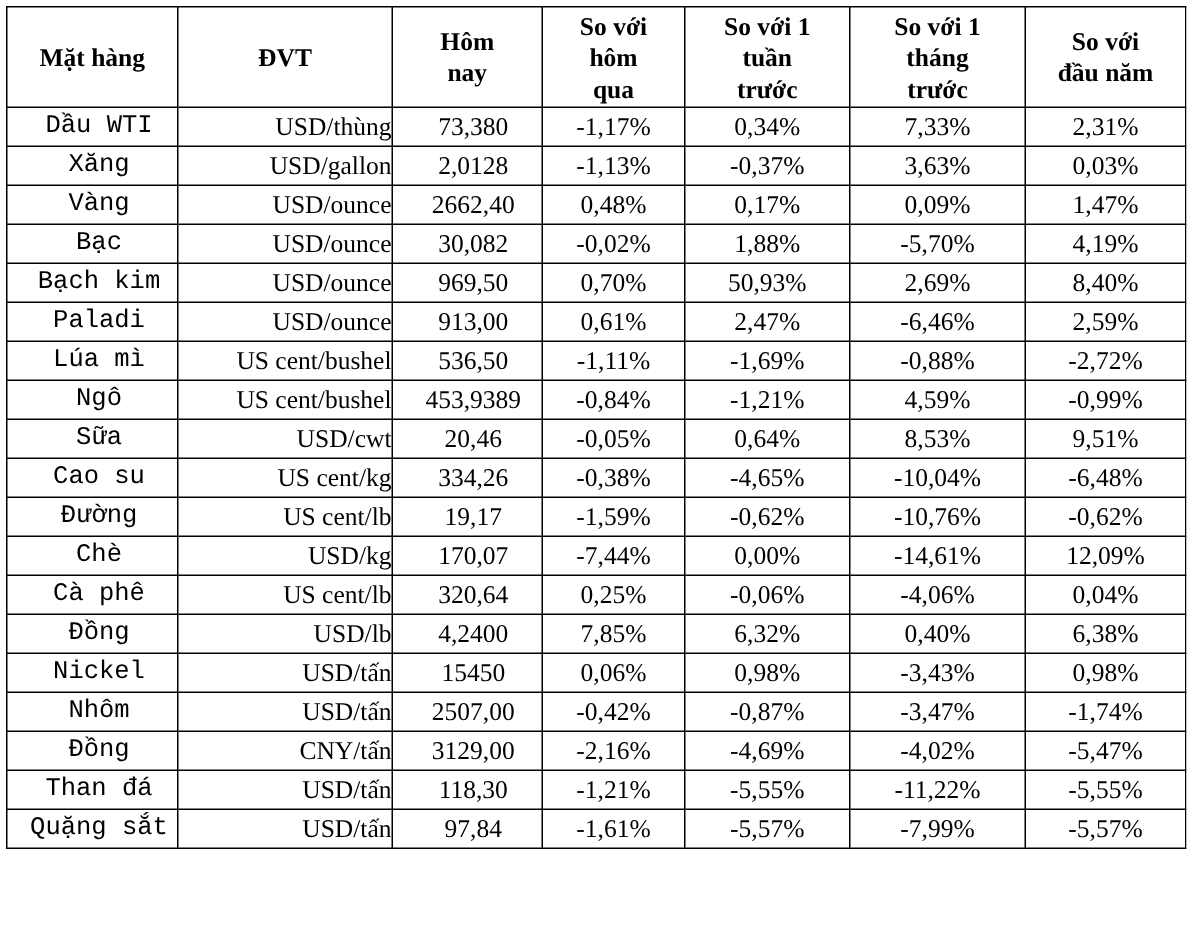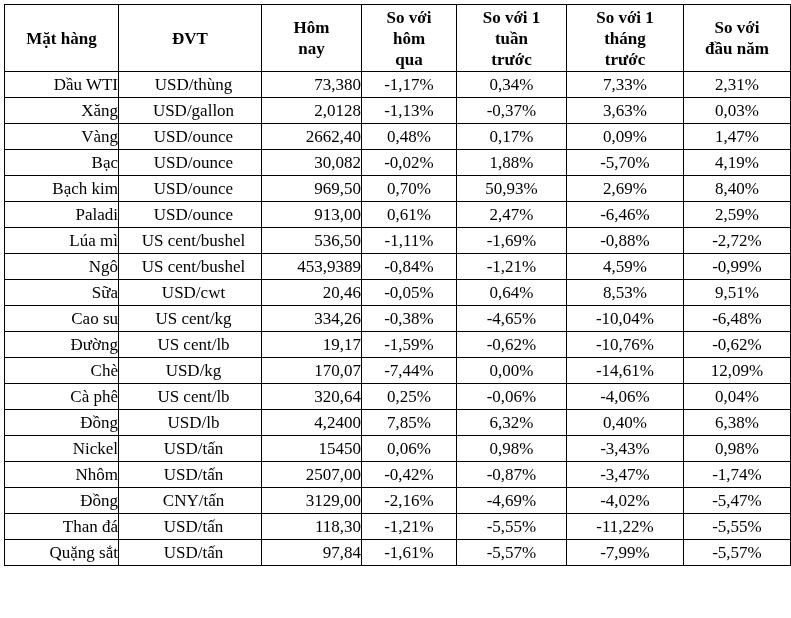--- a/index.html
+++ b/index.html
@@ -34,23 +34,23 @@
   }
   .price-table td {
     font-size: 17px;
     line-height: 24px;
     height: 25px;
     vertical-align: middle;
     padding: 0;
     white-space: nowrap;
   }
   
-  td.c0 { text-align: right; padding-left: 9px; }
-  td.c1 { text-align: center; padding-left: 7px; }
-  td.c2 { text-align: right; padding-left: 8px; }
+  td.c0 { text-align: center; padding-left: 9px; font-family: Liberation Mono, monospace; }
+  td.c1 { text-align: right; padding-left: 7px; }
+  td.c2 { text-align: center; padding-left: 8px; }
   td.c3, td.c4, td.c5, td.c6 { text-align: center; }
 </style>
 </head>
 <body>
 
 <table class="price-table">
   <colgroup id="colgroup">
       <col style="width: 114px;">
       <col style="width: 143px;">
       <col style="width: 100px;">

